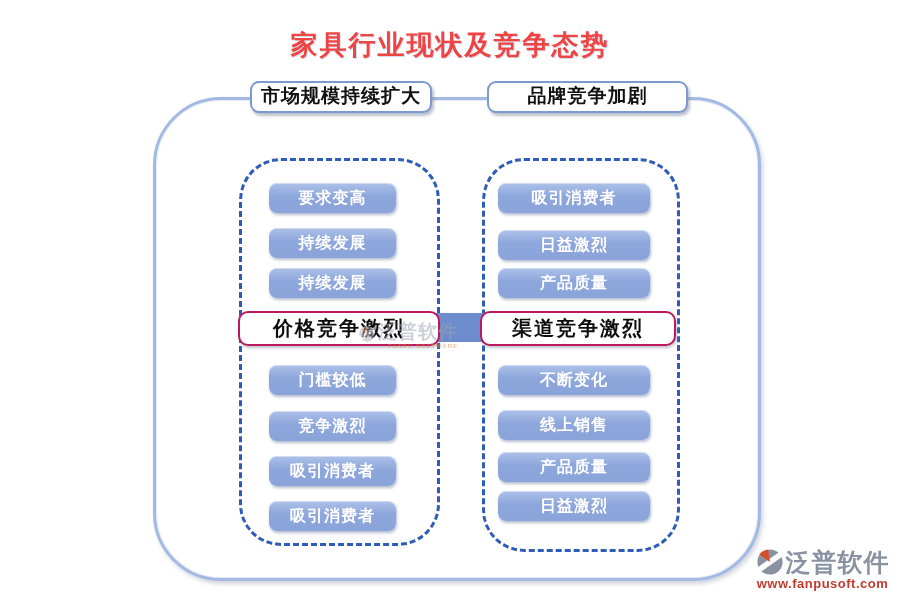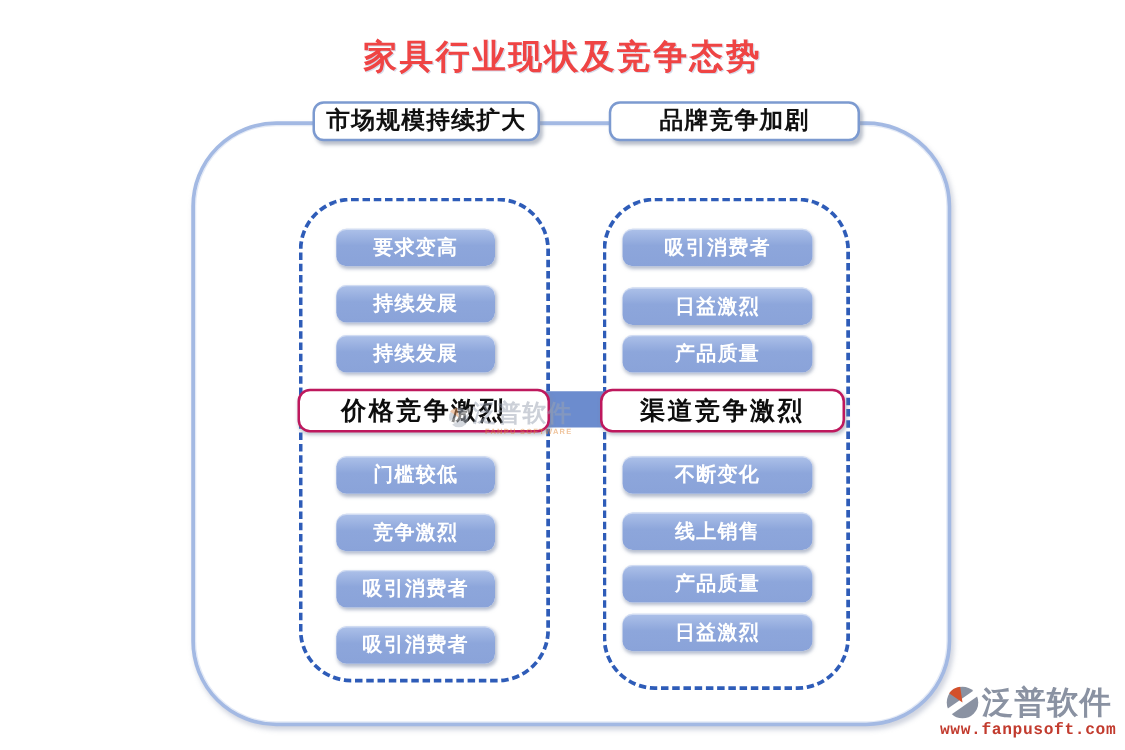--- a/index.html
+++ b/index.html
@@ -76,21 +76,21 @@
   .logo{
     position:absolute;left:750px;top:548px;width:145px;z-index:7;
     display:flex;flex-direction:column;align-items:center;
   }
   .logo-row{display:flex;align-items:center;}
   .logo-mark{width:28px;height:28px;margin-right:2px;}
   .logo-cn{
     font-size:25px;font-weight:bold;color:#8a92a2;letter-spacing:1px;line-height:1;
   }
   .logo-url{
-    font-family:Liberation Mono, monospace;font-weight:bold;font-size:13px;
+    font-family:Liberation Sans, sans-serif;font-weight:bold;font-size:13px;
     color:#c23b2e;margin-top:1px;letter-spacing:.5px;line-height:1;
   }
 </style>
 </head>
 <body>
 
 <div class="stage">
 
   <div class="title">家具行业现状及竞争态势</div>
 

